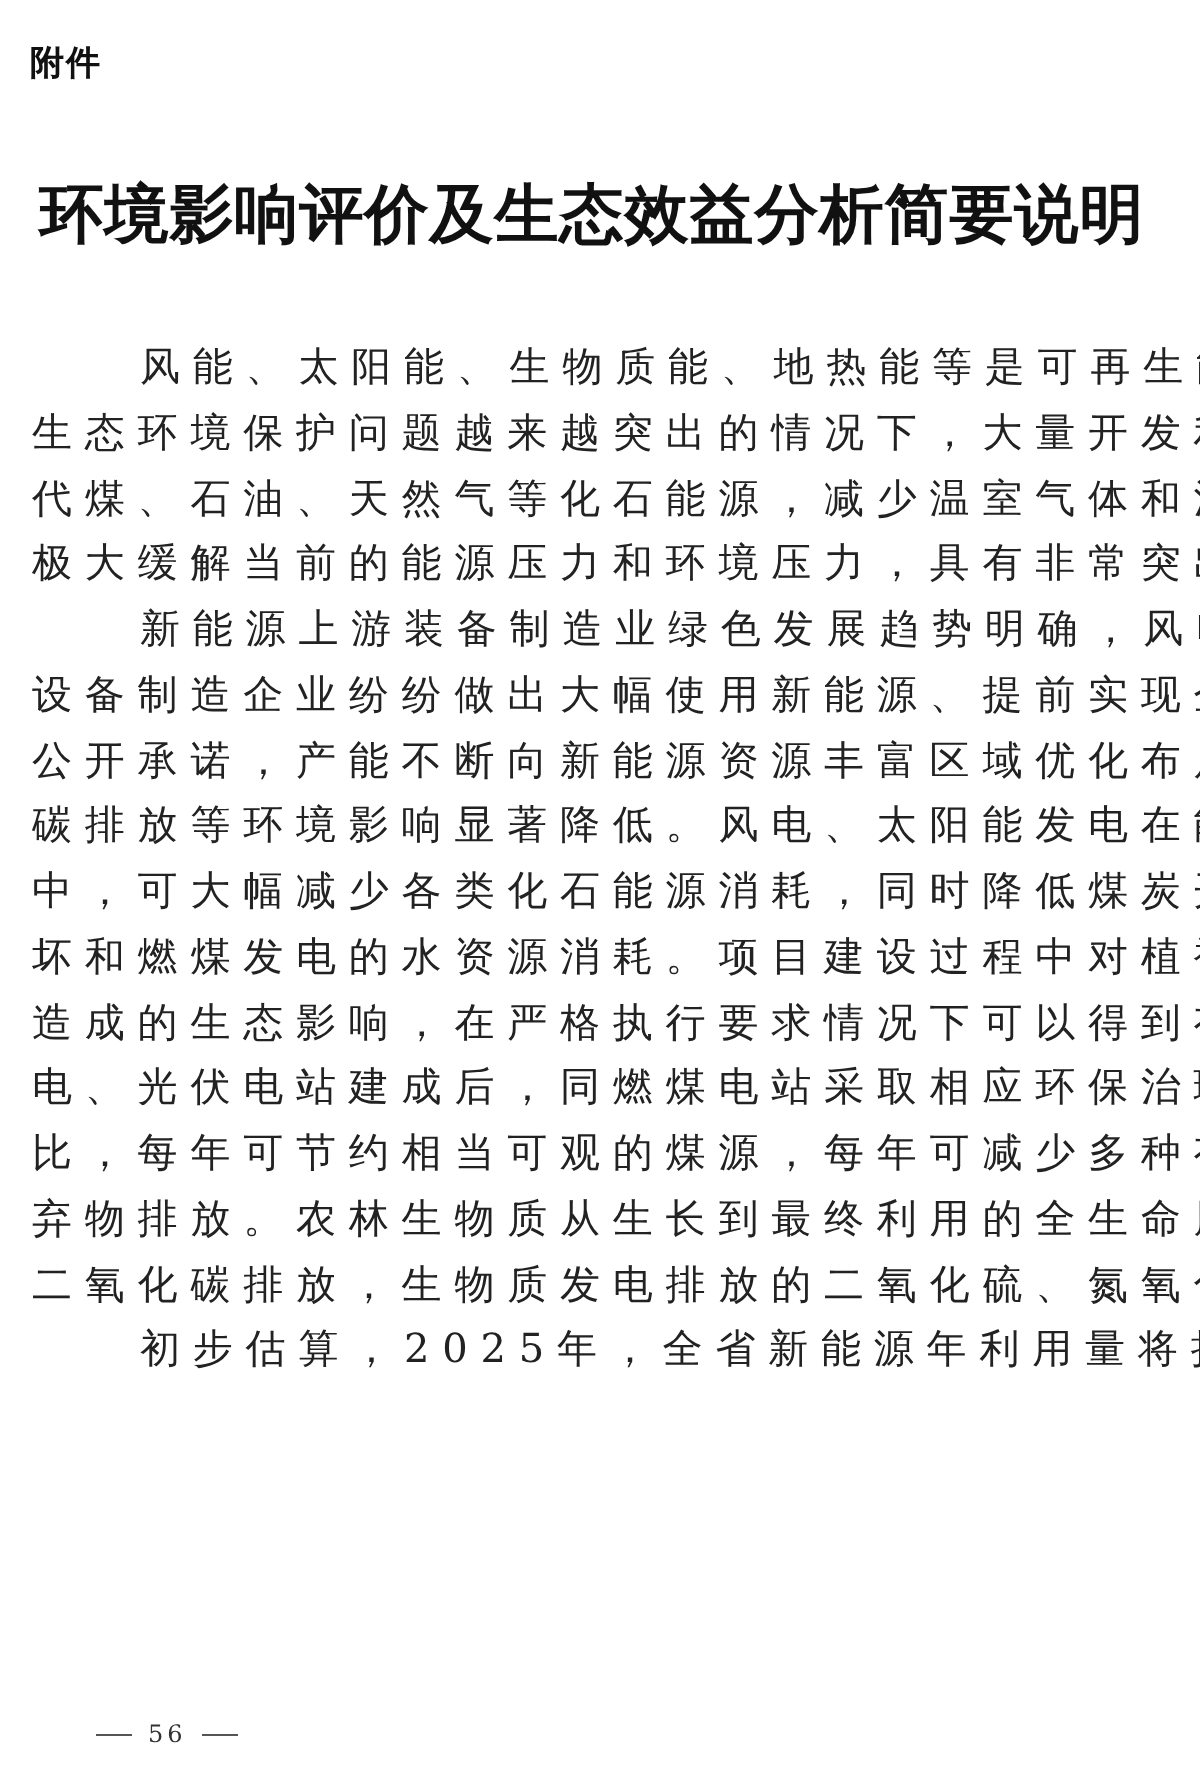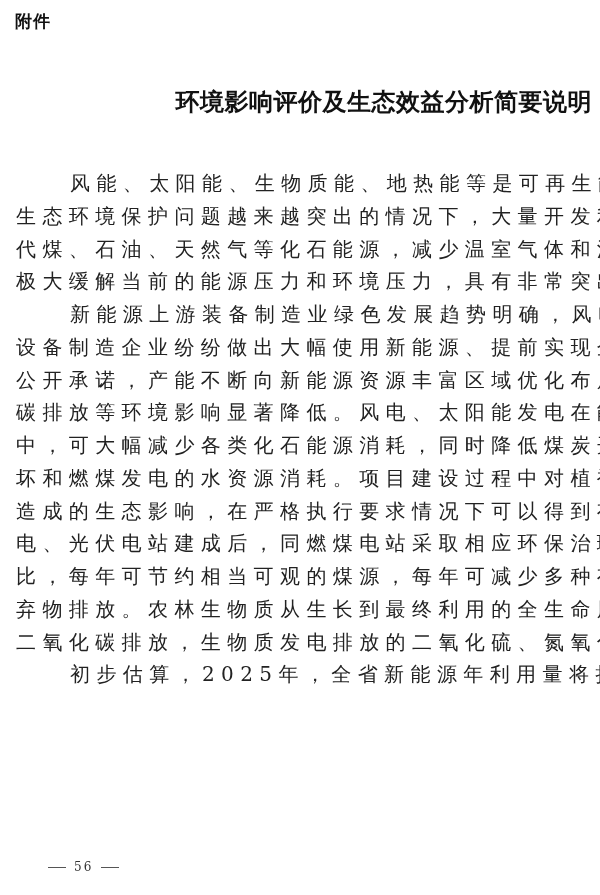--- a/index.html
+++ b/index.html
@@ -1,26 +1,26 @@
 <!DOCTYPE html>
 <html><head>
 <meta charset="utf-8">
 <style>
   html, body { margin:0; padding:0; }
   body {
     width:600px; height:895px; background:#ffffff; position:relative; overflow:hidden;
     font-family: "DejaVu Serif", "Liberation Serif", serif; color:#1a1a1a;
   }
   .attach {
-    position:absolute; left:15px; top:10px; font-size:17px; font-weight:bold;
+    position:absolute; left:15px; top:20px; font-size:17px; font-weight:bold;
     font-family: "DejaVu Sans", "Liberation Sans", sans-serif; letter-spacing:1px; color:#111;
   }
   .title {
-    position:absolute; left:0; width:592px; top:86px; text-align:right;
-    font-size:24px; font-weight:bold; letter-spacing:0.5px; color:#111;
+    position:absolute; left:0; width:592px; top:86px; text-align:center;
+    font-size:32px; font-weight:bold; letter-spacing:0.5px; color:#111;
   }
   .body-text {
     position:absolute; left:16px; top:167px; width:570px;
   }
   .line {
     height:32.75px; line-height:32.75px; font-size:20px; white-space:nowrap;
     letter-spacing:6.4px; color:#222;
   }
   .line.indent { padding-left:54px; }
   .page-num {

